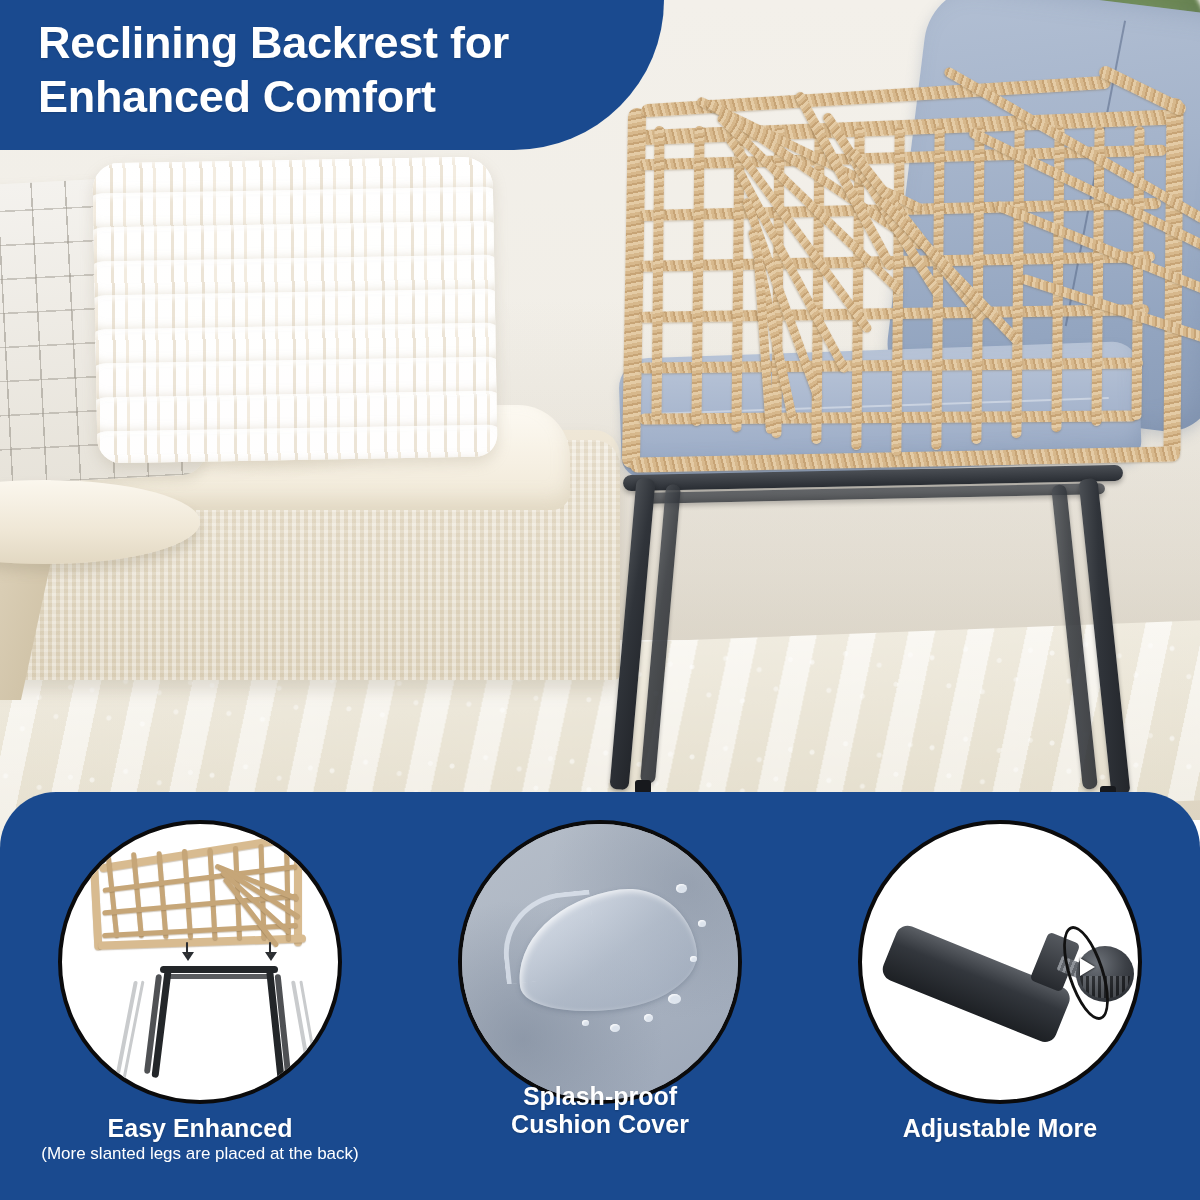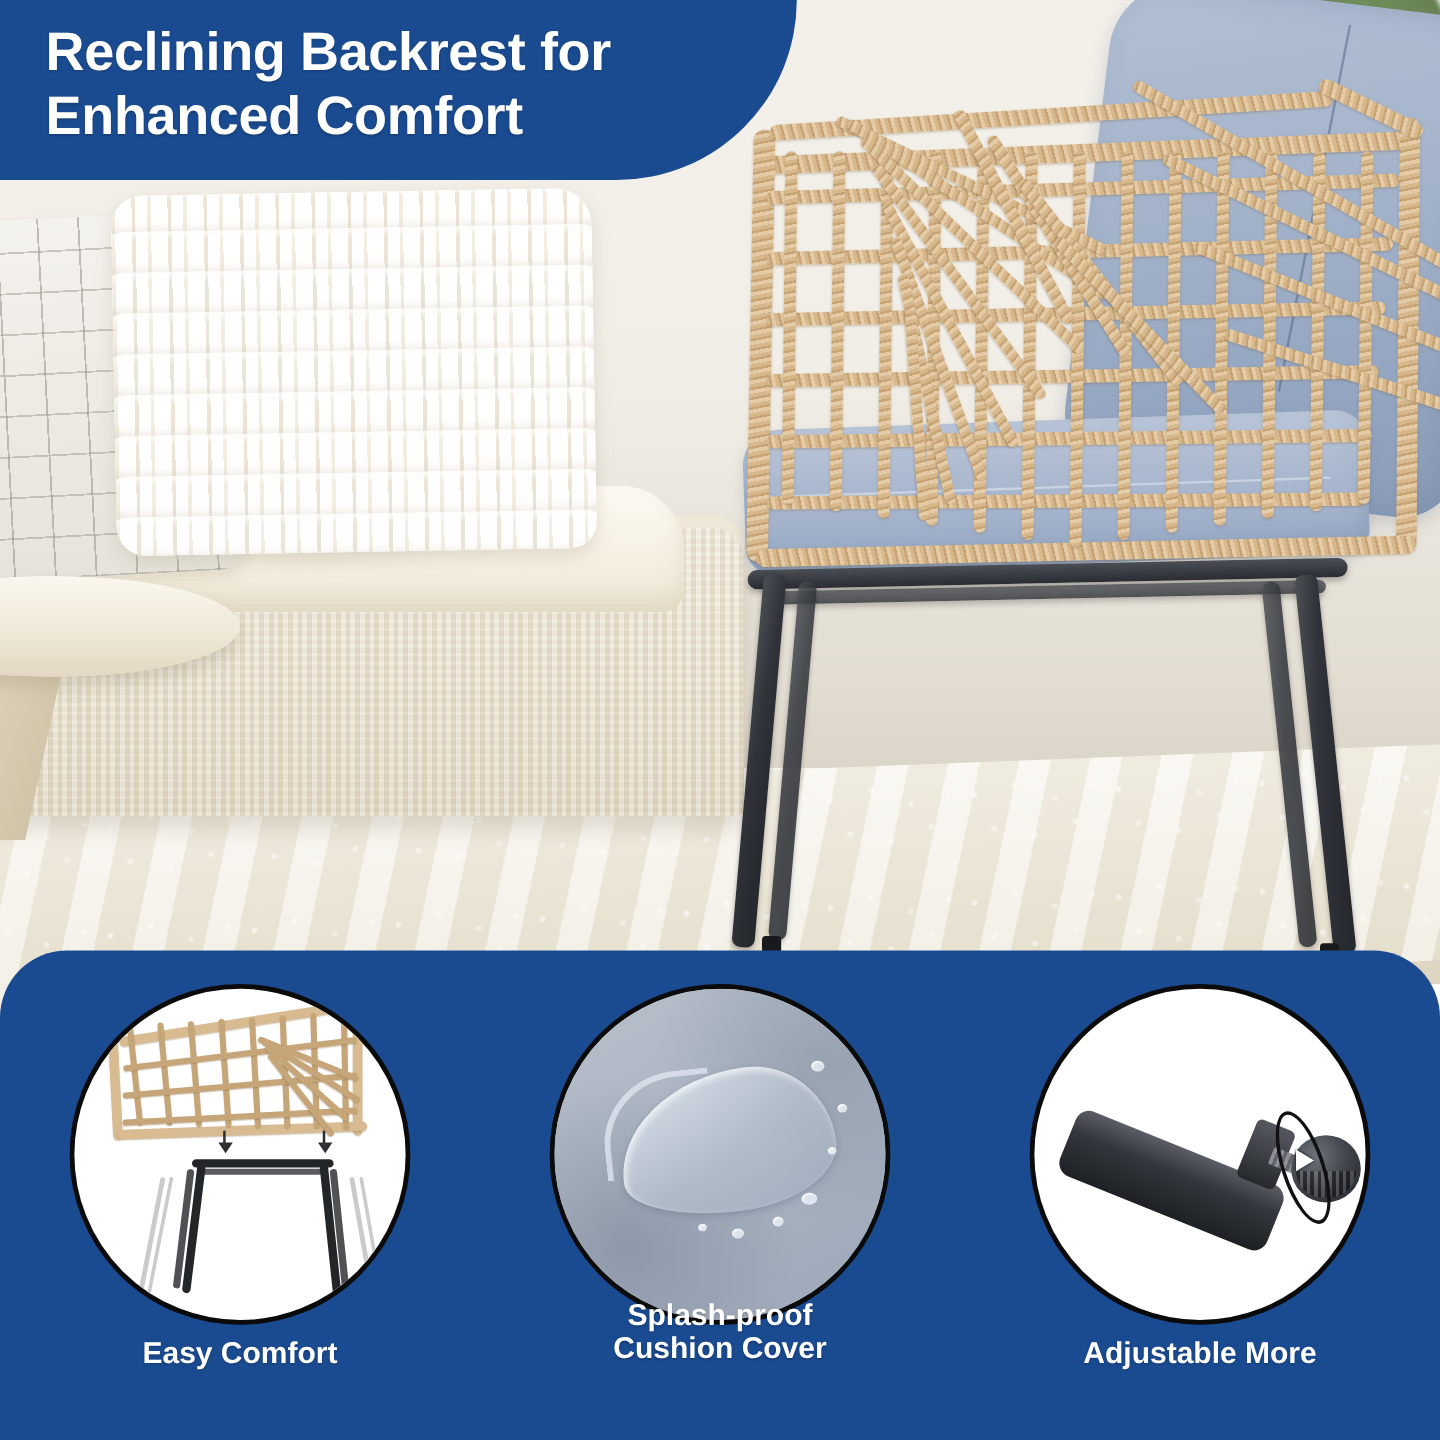--- a/index.html
+++ b/index.html
@@ -418,21 +418,22 @@
             <div class="lg" style="left: 88px; top: 150px; width: 6px; height: 100px; transform: rotate(7deg); opacity: 0.8;"></div>
             <div class="lg" style="left: 210px; top: 146px; width: 7px; height: 112px; transform: rotate(-6deg);"></div>
             <div class="lg" style="left: 218px; top: 150px; width: 6px; height: 104px; transform: rotate(-6deg); opacity: 0.8;"></div>
             <div class="lg ghost" style="left: 62px; top: 156px; width: 4px; height: 104px; transform: rotate(11deg);"></div>
             <div class="lg ghost" style="left: 70px; top: 156px; width: 3px; height: 100px; transform: rotate(11deg);"></div>
             <div class="lg ghost" style="left: 238px; top: 156px; width: 4px; height: 104px; transform: rotate(-10deg);"></div>
             <div class="lg ghost" style="left: 246px; top: 156px; width: 3px; height: 100px; transform: rotate(-10deg);"></div>
           </div>
       </div>
       <div class="cap" style="top:322px;">
-        <div class="cap-title">Easy Comfort</div>
+        <div class="cap-title">Easy Enhanced</div>
+        <div class="cap-sub">(More slanted legs are placed at the back)</div>
       </div>
     </div>
 
     <div class="feature">
       <div class="circle grey">
         <div class="splash-bg"></div>
         <div class="splash-main"></div>
         <div class="splash-tail"></div>
         <div class="drop" style="left:214px;top:60px;width:11px;height:9px;"></div>
         <div class="drop" style="left:236px;top:96px;width:8px;height:7px;"></div>

